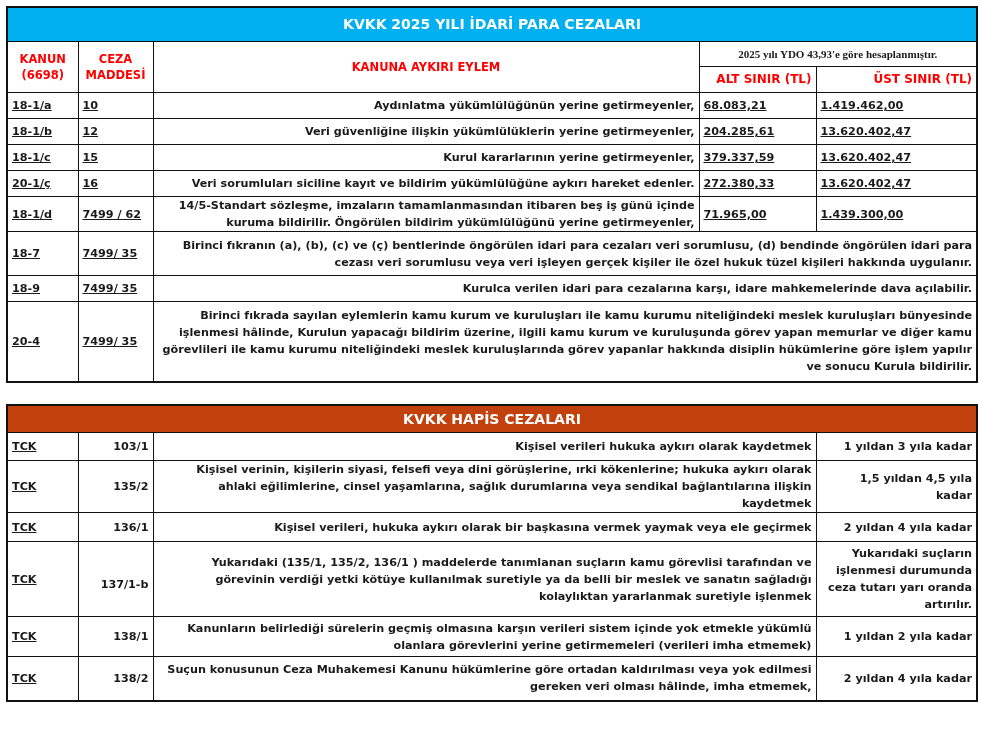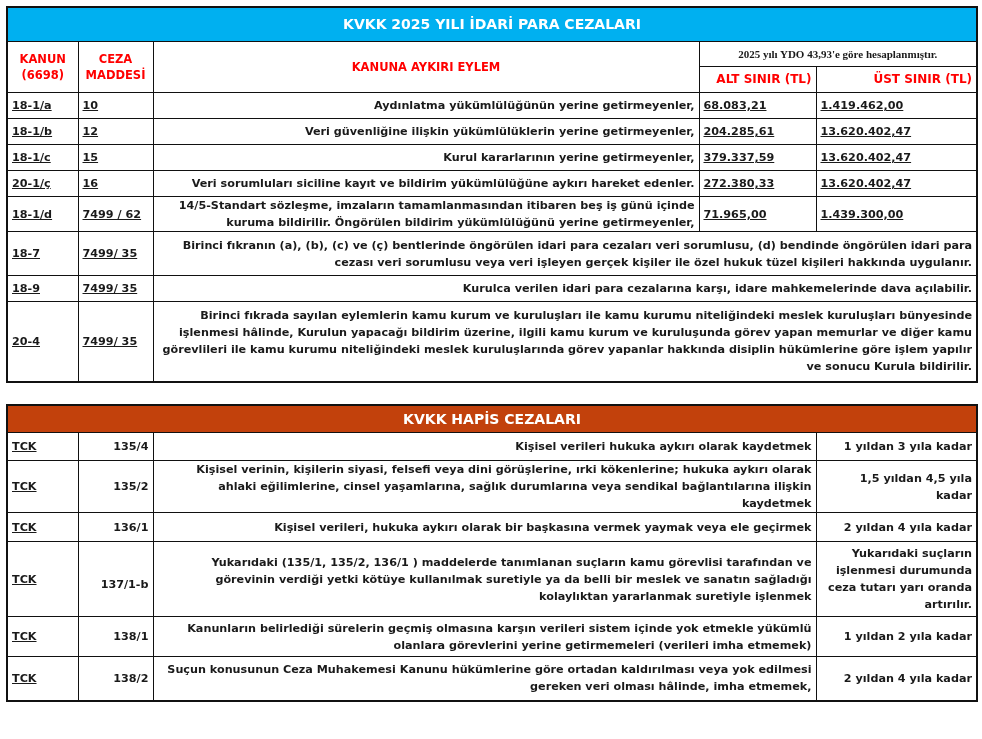--- a/index.html
+++ b/index.html
@@ -107,21 +107,21 @@
       <col style="width:75px">
       <col style="width:663px">
       <col style="width:161px">
   </colgroup>
   <tbody>
       <tr>
     <th colspan="4" class="title-red">KVKK HAPİS CEZALARI</th>
   </tr>
   <tr style="height:28px">
     <td class="c">TCK</td>
-    <td class="l">135/4</td>
+    <td class="l">103/1</td>
     <td class="l" style="white-space:pre"> Kişisel verileri hukuka aykırı olarak kaydetmek</td>
     <td class="l">1 yıldan 3 yıla kadar</td>
   </tr>
   <tr style="height:45px">
     <td class="c">TCK</td>
     <td class="l">135/2</td>
     <td class="l">Kişisel verinin, kişilerin siyasi, felsefi veya dini görüşlerine, ırki kökenlerine; hukuka aykırı olarak ahlaki eğilimlerine, cinsel yaşamlarına, sağlık durumlarına veya sendikal bağlantılarına ilişkin kaydetmek</td>
     <td class="l">1,5 yıldan 4,5 yıla kadar</td>
   </tr>
   <tr style="height:29px">

